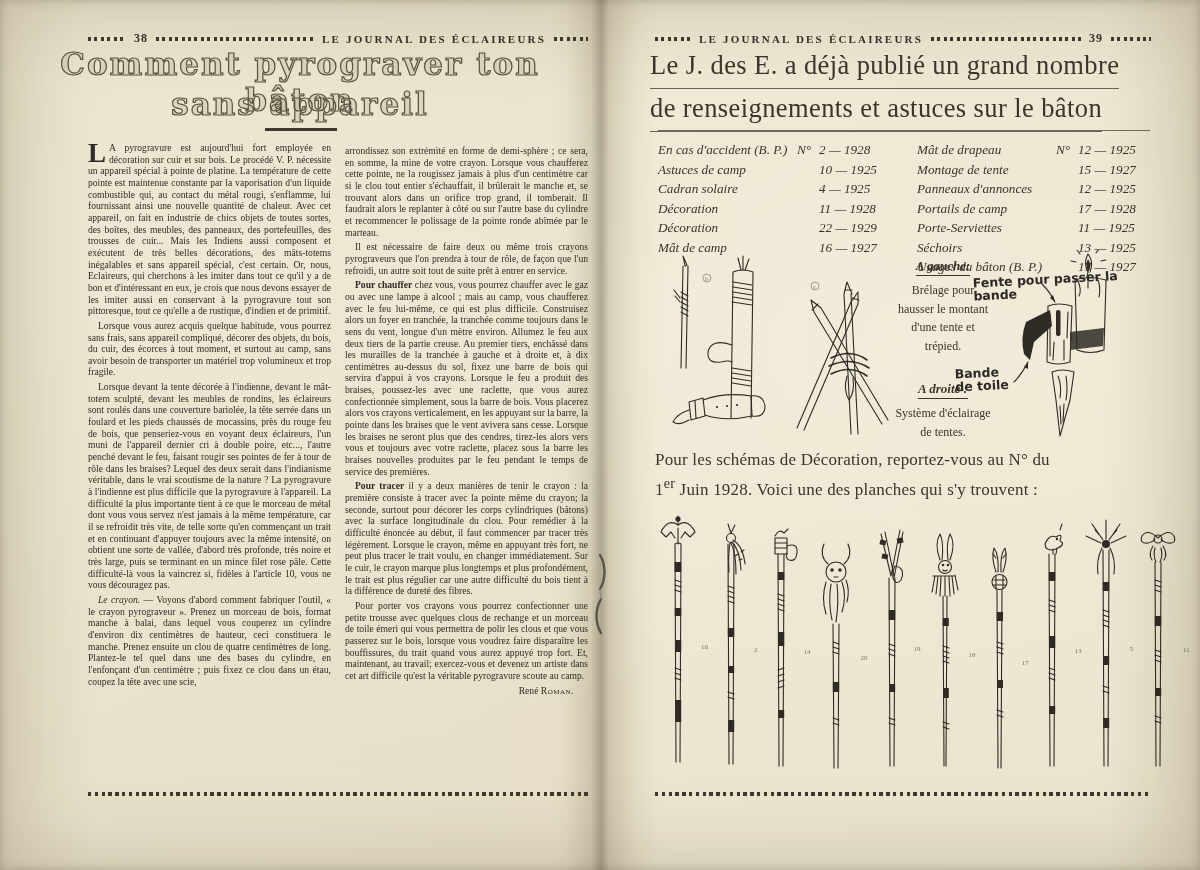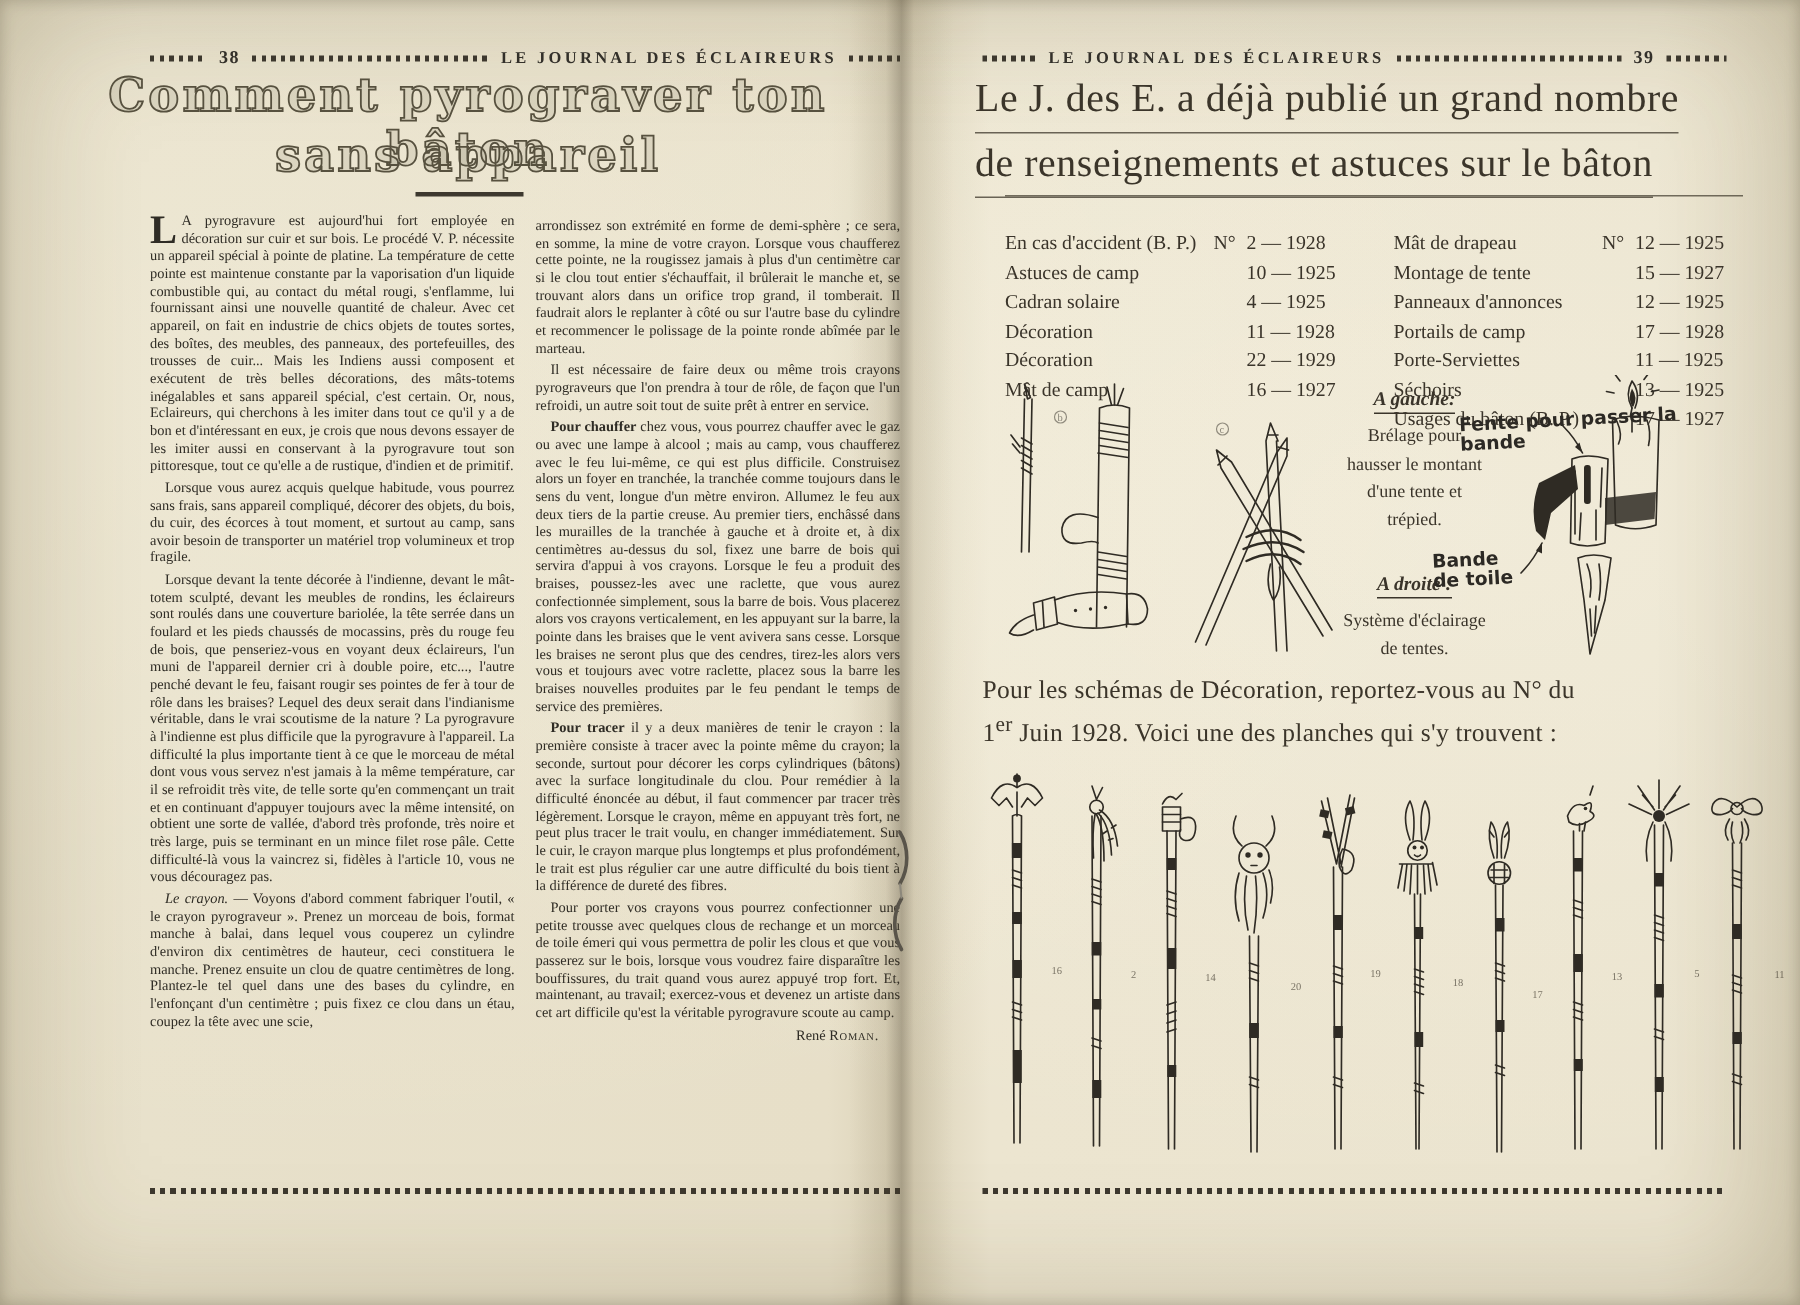--- a/index.html
+++ b/index.html
@@ -10,21 +10,21 @@
   }
   #spread{
     position:absolute;left:0;top:0;width:1200px;height:870px;
     background:
       radial-gradient(ellipse at 18% 30%, rgba(255,252,238,.25), transparent 60%),
       radial-gradient(ellipse at 82% 40%, rgba(255,252,240,.28), transparent 60%),
       linear-gradient(90deg,#e2dac2 0%, #e8e1cb 8%, #e7dfc8 46%, #d9d0b6 50.2%, #ece5d0 55%, #ebe4cf 92%, #e0d8c0 100%);
     box-shadow: inset 0 0 90px rgba(100,85,50,.28), inset 0 0 10px rgba(40,35,20,.25);
   }
   .page{position:absolute;top:0;width:600px;height:870px;color:#33302a;}
-  #page-left{left:12px;padding-left:32px;}
+  #page-left{left:0;padding-left:32px;}
   #page-right{left:600px;}
 
   
   .pghead{position:absolute;top:31px;display:flex;align-items:center;gap:8px;}
   .dotseg{height:4px;background:repeating-linear-gradient(90deg,#3d382e 0 3px,transparent 3px 6.4px);}
   .pgnum{font-weight:bold;font-size:12px;letter-spacing:1px;}
   .masthead{font-weight:bold;font-size:11px;letter-spacing:2.2px;white-space:nowrap;}
 
   
   .l-title{
@@ -48,22 +48,22 @@
   .botrule{position:absolute;left:88px;width:502px;top:792px;height:4px;background:repeating-linear-gradient(90deg,#3d382e 0 3.4px,transparent 3.4px 6.8px);}
 
   
   .r-title{
     position:absolute;left:50px;width:505px;
     font-family:"Liberation Serif",serif;font-size:26.5px;color:#3b352a;letter-spacing:.4px;
   }
   .r-title .tline{display:inline-block;border-bottom:1px solid rgba(60,54,42,.75);padding-bottom:7px;margin-bottom:4px;white-space:nowrap;}
 
   
-  .reftable{position:absolute;left:70px;top:130px;width:492px;display:flex;gap:26px;
-    border-top:1px solid rgba(60,54,42,.7);padding-top:21px;font-size:13.2px;color:#3a342a;}
+  .reftable{position:absolute;left:58px;top:130px;width:492px;display:flex;gap:26px;
+    border-top:1px solid rgba(60,54,42,.7);padding-top:9px;font-size:13.2px;color:#3a342a;font-style:italic;}
   .refcol{flex:1;}
   .refrow{display:flex;align-items:baseline;line-height:19.5px;white-space:nowrap;}
   .reflabel{flex:1;}
   .refno{width:22px;}
   .refnum{width:72px;text-align:left;}
 
   
   .midband{position:absolute;left:55px;top:250px;width:492px;height:196px;}
   .capcol{position:absolute;left:240px;top:8px;width:96px;text-align:center;font-size:12px;color:#3a342a;}
   .caplabel{font-weight:bold;font-style:italic;font-size:13px;border-bottom:1.5px solid #3a342a;display:inline-block;padding-bottom:1px;margin-bottom:5px;}

